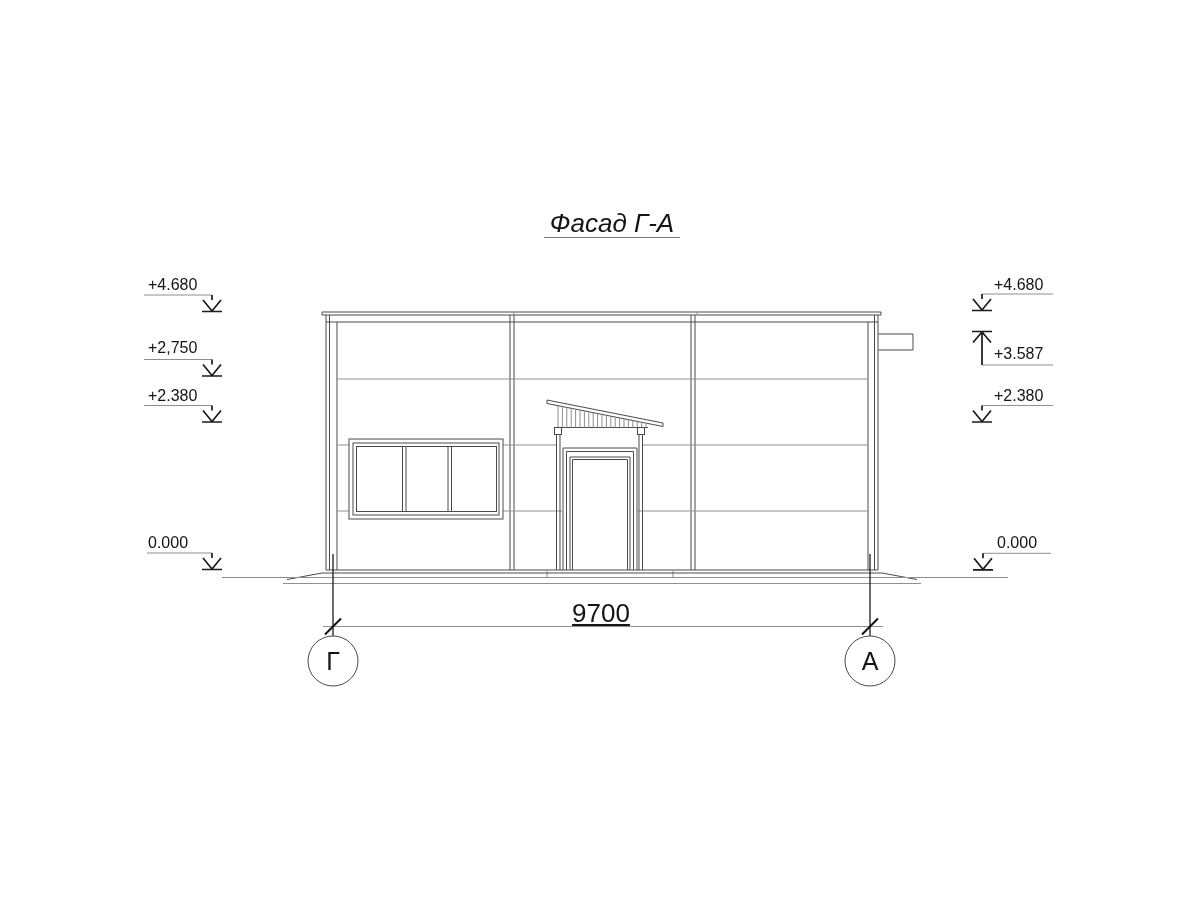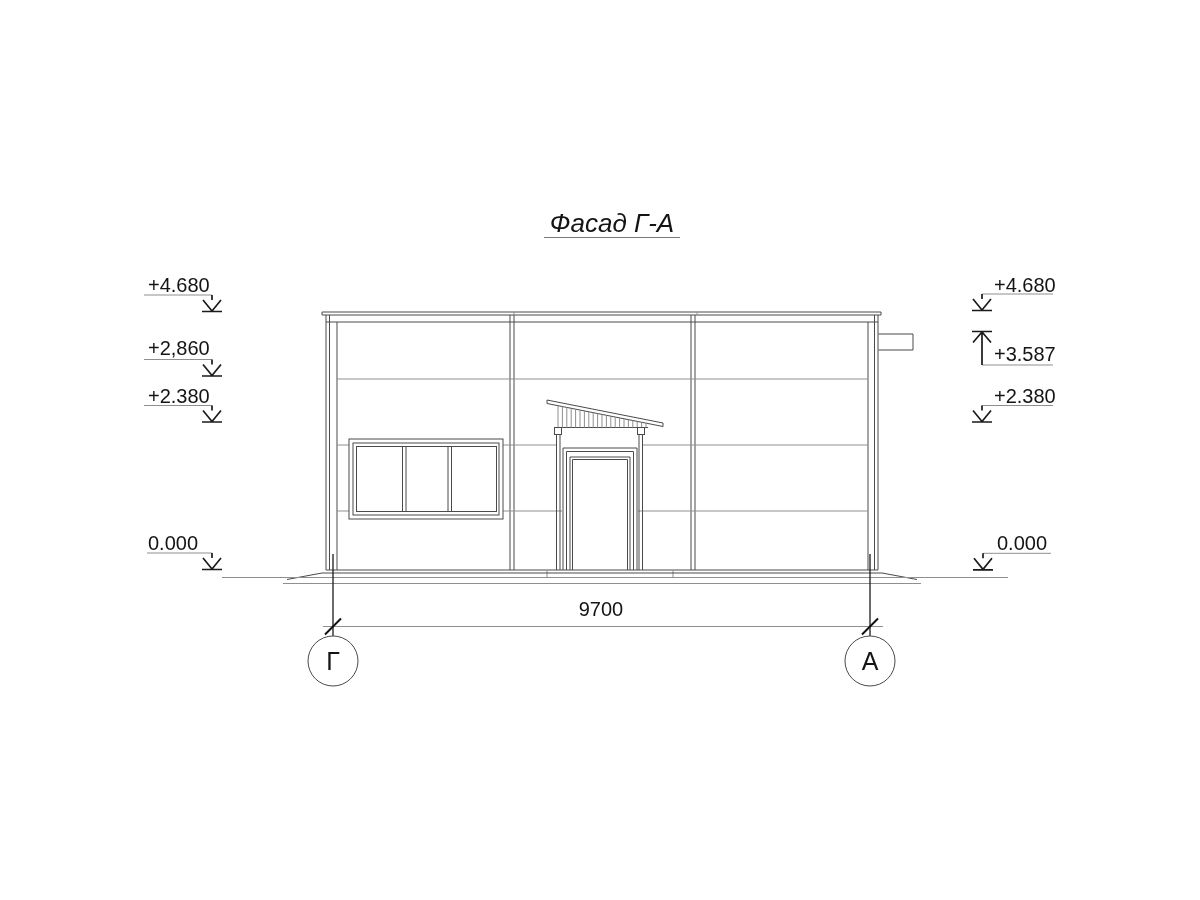--- a/index.html
+++ b/index.html
@@ -6,24 +6,24 @@
   .canvas{position:relative;width:1200px;height:900px;background:#ffffff;overflow:hidden;
           font-family:"Liberation Sans", sans-serif;color:#141414;}
   .canvas svg{position:absolute;left:0;top:0;}
   svg path, svg rect, svg circle, svg line{fill:none;}
   .ln{stroke:#4a4a4a;stroke-width:1;}
   .ln-light{stroke:#8f8f8f;stroke-width:1;}
   .ln-dark{stroke:#1c1c1c;stroke-width:1.3;}
   .mark{stroke:#1a1a1a;stroke-width:1.7;}
   .tick{stroke:#111111;stroke-width:2;}
   .txt{position:absolute;white-space:nowrap;color:#141414;}
-  .lvl{font-size:20px;line-height:18px;text-align:center;}
+  .lvl{font-size:16px;line-height:18px;text-align:center;}
   .title{font-size:26px;line-height:25px;font-style:italic;text-align:center;
          border-bottom:1px solid #777;padding-bottom:1px;}
-  .dim{font-size:20px;text-align:center;}
+  .dim{font-size:26px;text-align:center;text-decoration:underline;}
   .axis-letter{display:flex;align-items:center;justify-content:center;font-size:25px;}
 </style>
 </head>
 <body>
 
 <div class="canvas">
 
   <svg width="1200" height="900" viewBox="0 0 1200 900">
 
     <g>
@@ -131,21 +131,21 @@
     </g>
     <g>
       <circle class="ln" cx="333" cy="661" r="25"></circle>
       <circle class="ln" cx="870" cy="661" r="25"></circle>
     </g>
   </svg>
 
   <div class="txt title" style="left:544px;top:211px;width:136px;">Фасад Г-А</div>
 
   <div class="txt lvl" style="left:148px;top:276px;">+4.680</div>
-  <div class="txt lvl" style="left:148px;top:339px;">+2,860</div>
+  <div class="txt lvl" style="left:148px;top:339px;">+2,750</div>
   <div class="txt lvl" style="left:148px;top:387px;">+2.380</div>
   <div class="txt lvl" style="left:148px;top:534px;">0.000</div>
 
   <div class="txt lvl" style="left:994px;top:276px;">+4.680</div>
   <div class="txt lvl" style="left:994px;top:345px;">+3.587</div>
   <div class="txt lvl" style="left:994px;top:387px;">+2.380</div>
   <div class="txt lvl" style="left:997px;top:534px;">0.000</div>
 
   <div class="txt dim" style="left:571px;top:598px;width:60px;">9700</div>
 

